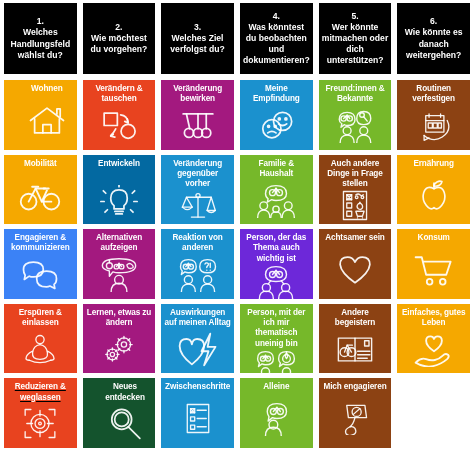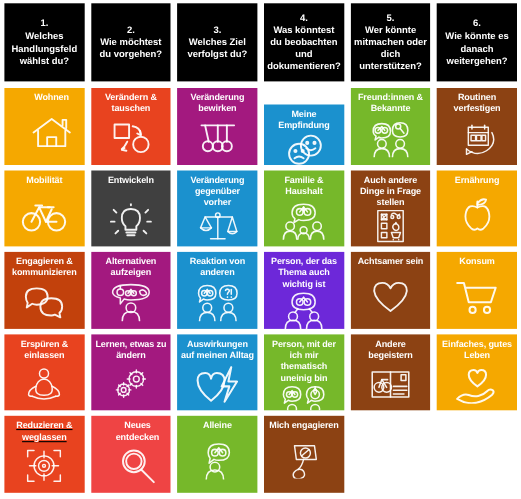--- a/index.html
+++ b/index.html
@@ -149,21 +149,21 @@
               <path d="M10 6 L14 24"></path>
               <path d="M24 6 V24"></path>
               <path d="M34 6 V24"></path>
     <circle cx="13" cy="29" r="5.5"></circle>
               <circle cx="24" cy="29" r="5.5"></circle>
               <circle cx="34" cy="29" r="5.5"></circle>
             </g>
           </svg>
         </div>
       </div>
-      <div class="card" style="background: rgb(27, 145, 206); margin-top: 15px;">
+      <div class="card" style="background: rgb(27, 145, 206);">
         <div class="card-label">Meine Empfindung</div>
         <div class="card-icon">
           <svg viewBox="0 0 48 40" width="40" height="33">
             <g class="ico-stroke">
     <circle cx="19" cy="24" r="11"></circle>
               <circle cx="32" cy="15" r="11"></circle>
     <circle cx="15" cy="21" r="1.2"></circle>
               <circle cx="23" cy="21" r="1.2"></circle>
     <path d="M14 29 q5 -4 10 0"></path>
     <circle cx="28" cy="12" r="1.2"></circle>
@@ -220,21 +220,21 @@
               <circle cx="37" cy="27" r="9"></circle>
     <path d="M11 27 L19 12 L30 12"></path>
               <path d="M19 12 L26 27 L37 27"></path>
               <path d="M26 27 L32 14"></path>
     <path d="M28 12 L34 12"></path>
               <path d="M15 10 L22 10"></path>
             </g>
           </svg>
         </div>
       </div>
-      <div class="card" style="background: #404040; gap: 12px;">
+      <div class="card" style="background: #0369a1; gap: 12px;">
         <div class="card-label">Entwickeln</div>
         <div class="card-icon">
           <svg viewBox="0 0 48 40" width="40" height="33">
             <g class="ico-stroke">
     <path d="M24 6 q10 0 10 10 q0 6 -4 9 v4 H18 v-4 q-4 -3 -4 -9 q0 -10 10 -10z"></path>
     <path d="M19 32 H29"></path>
               <path d="M20 35 H28"></path>
     <path d="M24 2 V0"></path>
               <path d="M8 10 L5 7"></path>
               <path d="M40 10 L43 7"></path>
@@ -309,21 +309,21 @@
         <div class="card-icon">
           <svg viewBox="0 0 48 40" width="38" height="32">
             <g class="ico-stroke">
     <path d="M24 12 q-10 -5 -13 5 q-3 11 6 19 q4 3 7 0 q3 3 7 0 q9 -8 6 -19 q-3 -10 -13 -5z"></path>
     <path d="M24 12 V5"></path>
               <path d="M24 7 q5 -6 10 -4 q-1 6 -10 6z"></path>
             </g>
           </svg>
         </div>
       </div>
-      <div class="card" style="background: #c2410c;">
+      <div class="card" style="background: #3b82f6;">
         <div class="card-label">Engagieren &amp; kommunizieren</div>
         <div class="card-icon">
           <svg viewBox="0 0 48 40" width="40" height="33">
             <g class="ico-stroke">
     <path d="M4 14 q0 -9 12 -9 q12 0 12 9 q0 9 -12 9 q-3 0 -5 -1 l-6 4 l1 -5 q-2 -3 -2 -7z"></path>
     <path d="M20 25 q0 -9 12 -9 q12 0 12 9 q0 5 -3 7 l1 5 l-6 -3 q-2 1 -4 1 q-12 0 -12 -10z"></path>
             </g>
           </svg>
         </div>
       </div>
@@ -507,28 +507,45 @@
               <circle cx="24" cy="20" r="1.6"></circle>
     <path d="M24 4 V11 M24 29 V36 M8 20 H15 M33 20 H40"></path>
     <path d="M6 10 V3 H13"></path>
               <path d="M42 10 V3 H35"></path>
               <path d="M6 30 V37 H13"></path>
               <path d="M42 30 V37 H35"></path>
             </g>
           </svg>
         </div>
       </div>
-      <div class="card" style="background: #ef4444; padding-left: 15px;">
+      <div class="card" style="background: #14532d; padding-left: 15px;">
         <div class="card-label">Neues entdecken</div>
         <div class="card-icon">
           <svg viewBox="0 0 48 40" width="40" height="33">
             <g class="ico-stroke">
     <circle cx="20" cy="15" r="12"></circle>
               <circle cx="20" cy="15" r="8.5"></circle>
     <path d="M28 24 L42 38"></path>
+            </g>
+          </svg>
+        </div>
+      </div>
+      <div class="card" style="background: rgb(27, 145, 206);">
+        <div class="card-label">Zwischenschritte</div>
+        <div class="card-icon">
+          <svg viewBox="0 0 48 40" width="40" height="33">
+            <g class="ico-stroke-thin">
+    <rect x="11" y="3" width="26" height="34"></rect>
+    <rect x="15" y="8" width="5" height="5"></rect>
+              <path d="M15 8 L20 13 M20 8 L15 13"></path>
+    <path d="M23 10 H34"></path>
+    <rect x="15" y="18" width="5" height="5"></rect>
+              <path d="M23 20 H34"></path>
+    <rect x="15" y="28" width="5" height="5"></rect>
+              <path d="M23 30 H34"></path>
             </g>
           </svg>
         </div>
       </div>
       <div class="card" style="background: rgb(118, 184, 42);">
         <div class="card-label">Alleine</div>
         <div class="card-icon">
           <svg viewBox="0 0 48 40" width="42" height="35">
             <g class="ico-stroke-thin">
     <path d="M14 12 q0 -9 11 -9 q11 0 11 9 q0 8 -11 8 q-3 0 -5 -1 l-5 4 l1 -5 q-2 -3 -2 -6z"></path>

